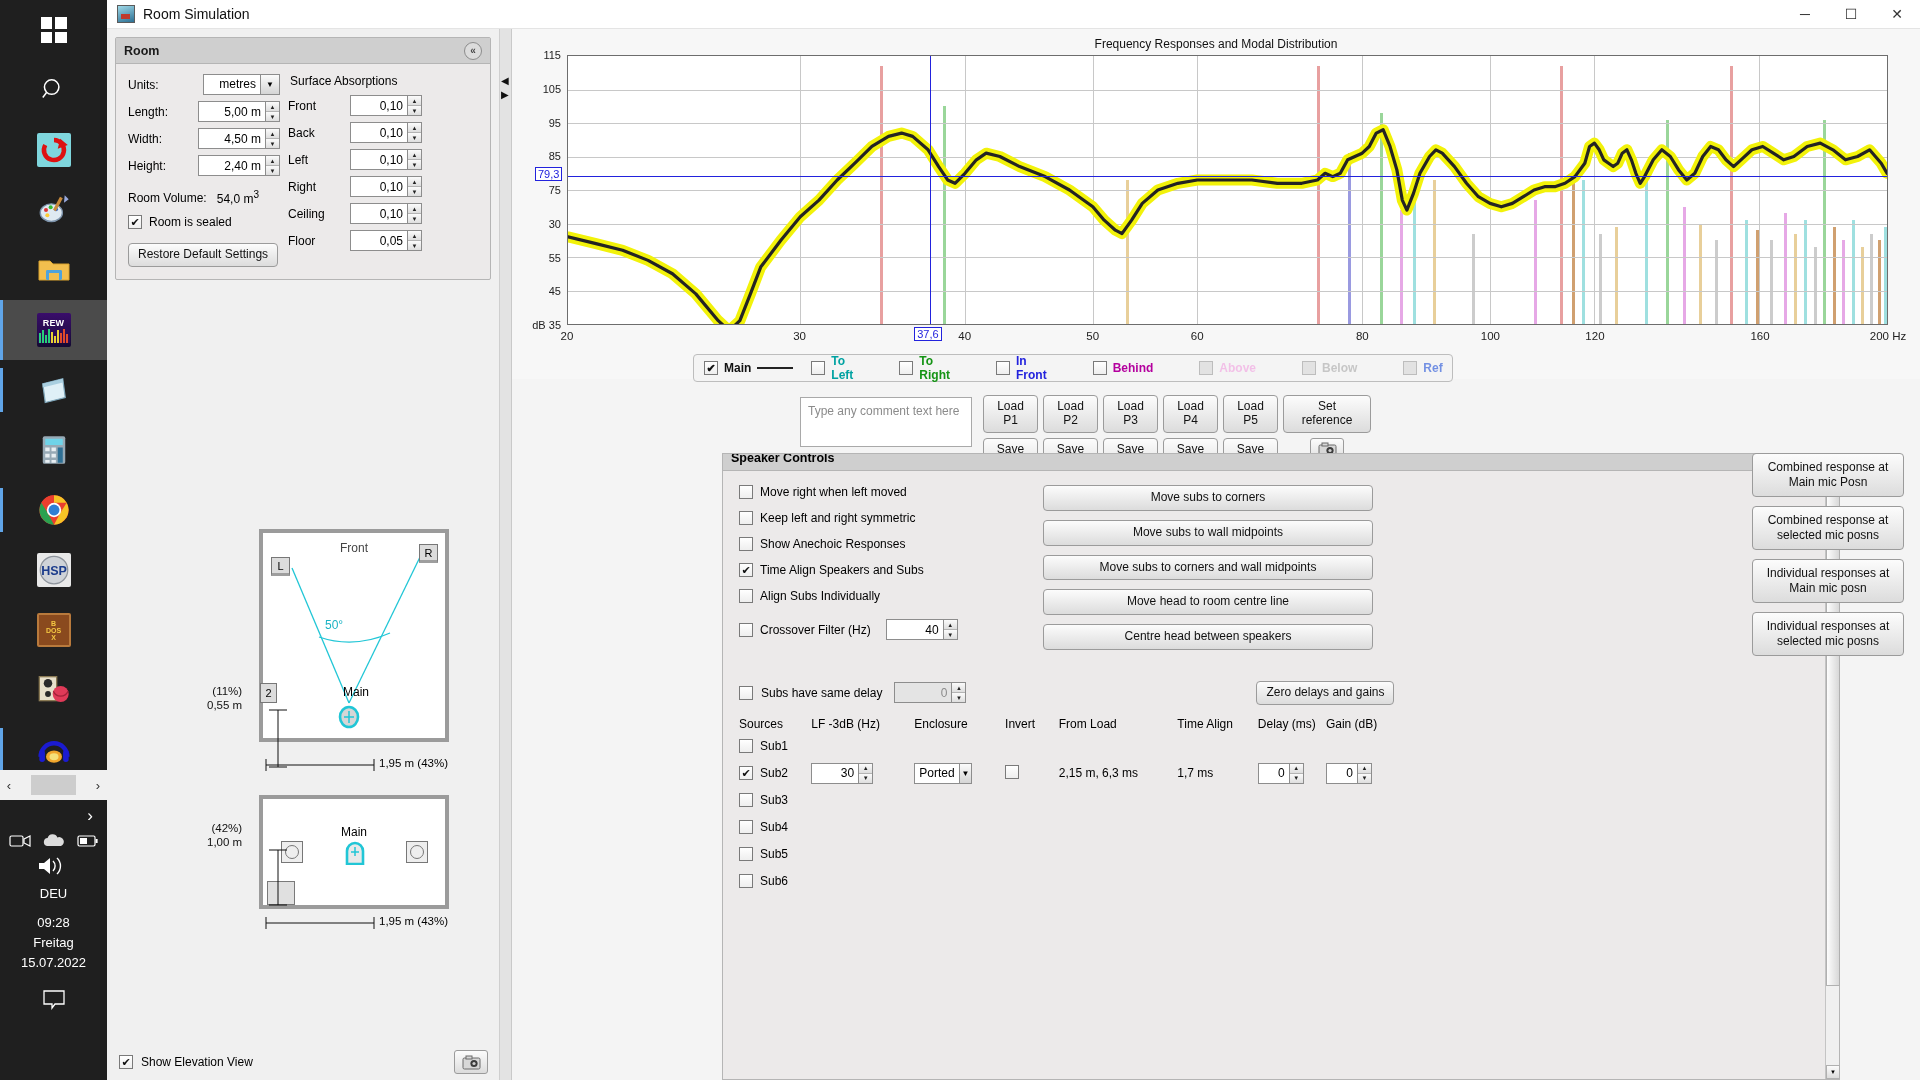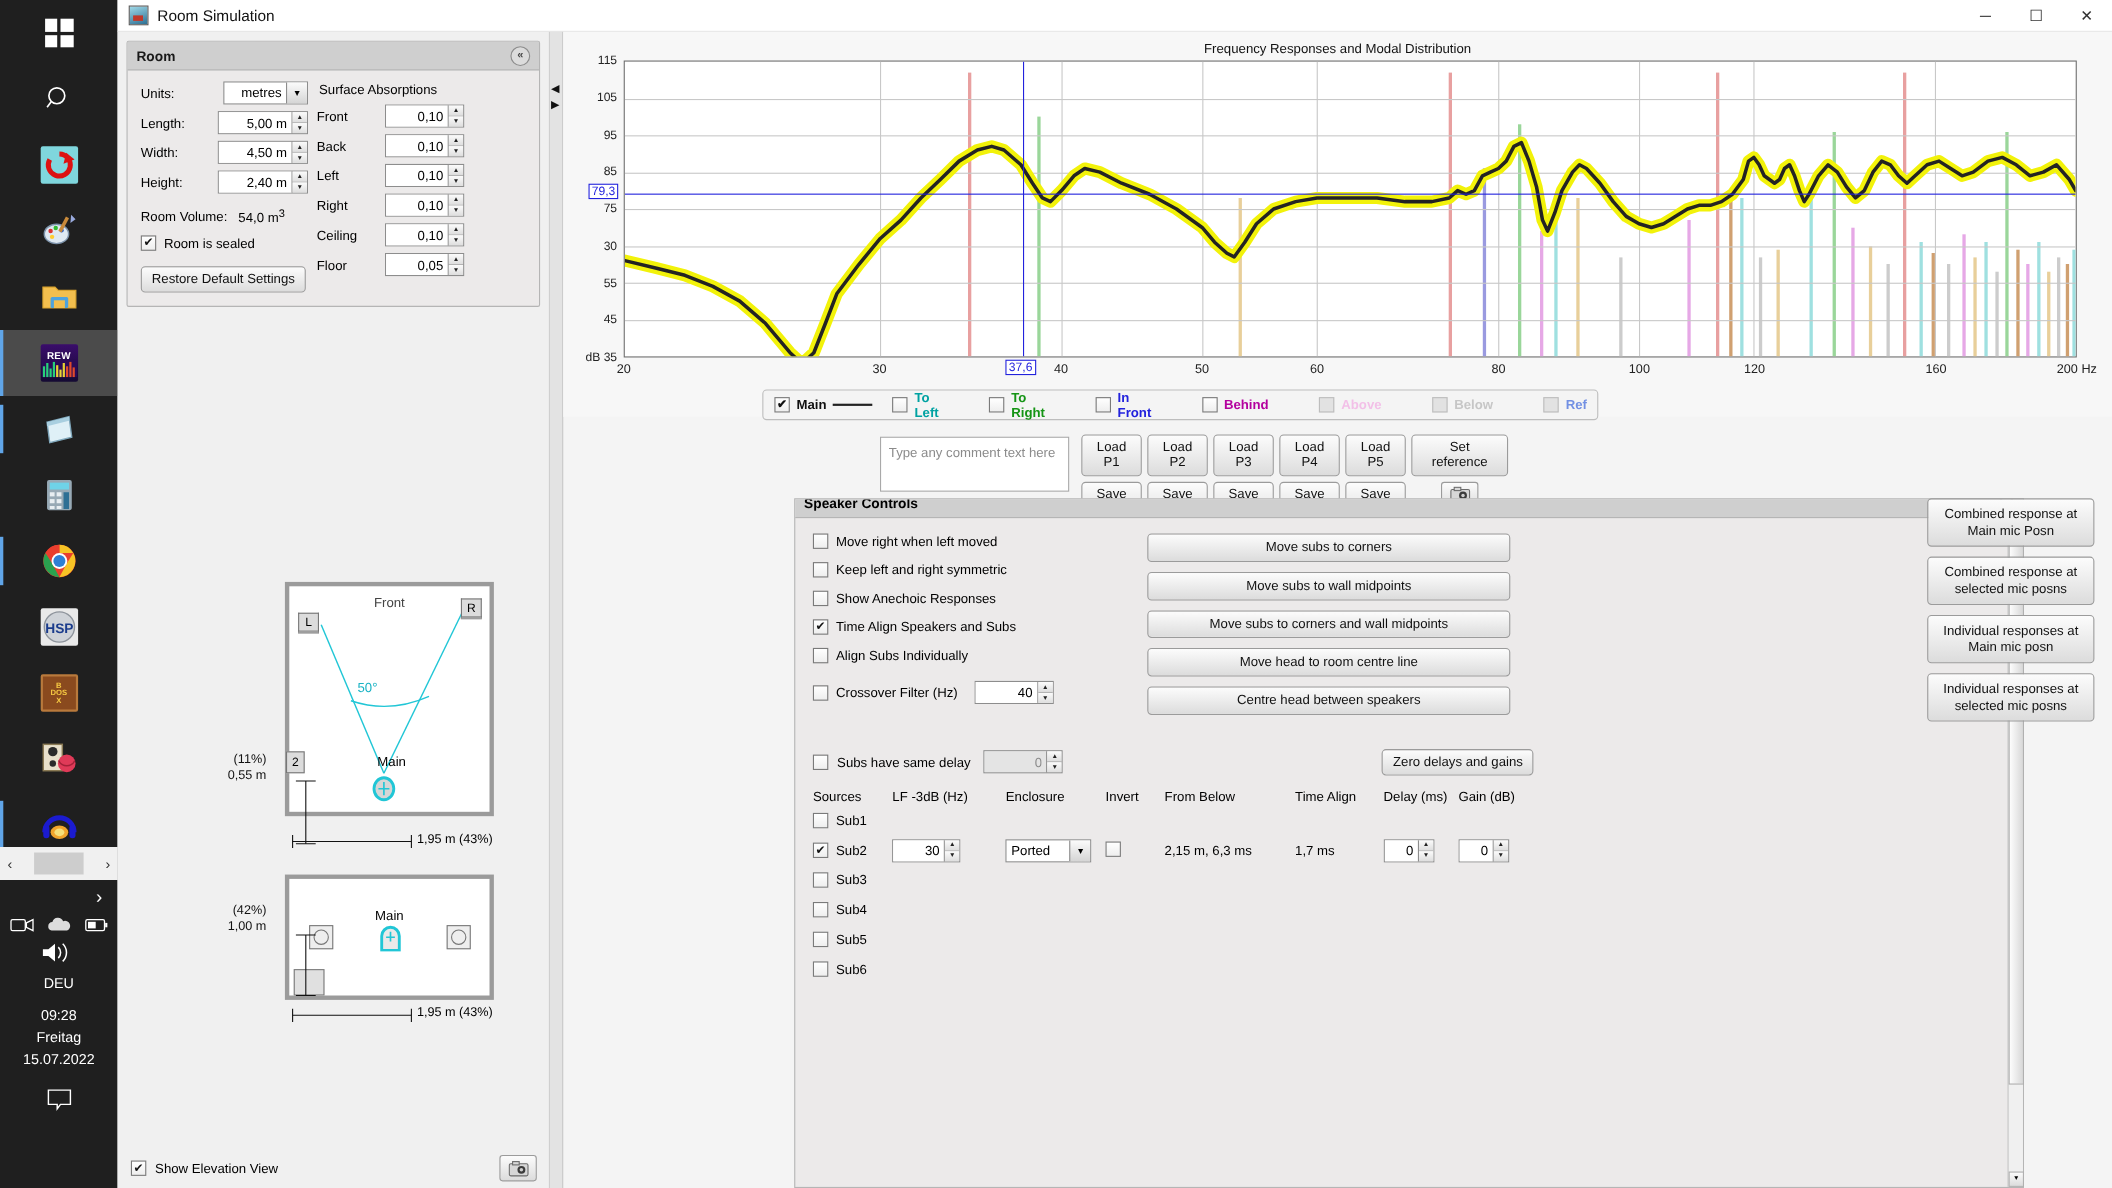--- a/index.html
+++ b/index.html
@@ -882,21 +882,21 @@
           <button class="btn" style="margin-left:290px;">Zero delays and gains</button>
         </div>
 
         <table class="subs" style="margin-top:10px;width:655px;">
           <thead>
               <tr class="thdr" id="subs-head">
                 <td style="width: 70px;">Sources</td>
                 <td style="width: 100px;">LF -3dB (Hz)</td>
                 <td style="width: 88px;">Enclosure</td>
                 <td style="width: 52px;">Invert</td>
-                <td style="width: 115px;">From Below</td>
+                <td style="width: 115px;">From Load</td>
                 <td style="width: 78px;">Time Align</td>
                 <td style="width: 66px;">Delay (ms)</td>
                 <td style="width: 66px;">Gain (dB)</td>
               </tr>
             </thead>
           <tbody id="subs-body">
               <tr style="height: 27px;">
                 <td>
                   <span style="display:flex;align-items:flex-start;gap:7px">
                     <span class="chk"></span>
@@ -921,21 +921,21 @@
                 <td>
                   <span class="spin" style="width:62px">
                     <input value="30" style="width: 46px;">
                     <span class="spin-btns">
                       <div>▲</div>
                       <div>▼</div>
                     </span>
                   </span>
                 </td>
                 <td>
-                  <span class="combo" style="width:78px">
+                  <span class="combo" style="width:58px">
                     <span class="val" style="text-align:left">Ported</span>
                     <span class="arrow">▼</span>
                   </span>
                 </td>
                 <td><span class="chk"></span></td>
                 <td>2,15 m, 6,3 ms</td>
                 <td>1,7 ms</td>
                 <td>
                   <span class="spin" style="width:46px">
                     <input value="0" style="width: 30px;">

